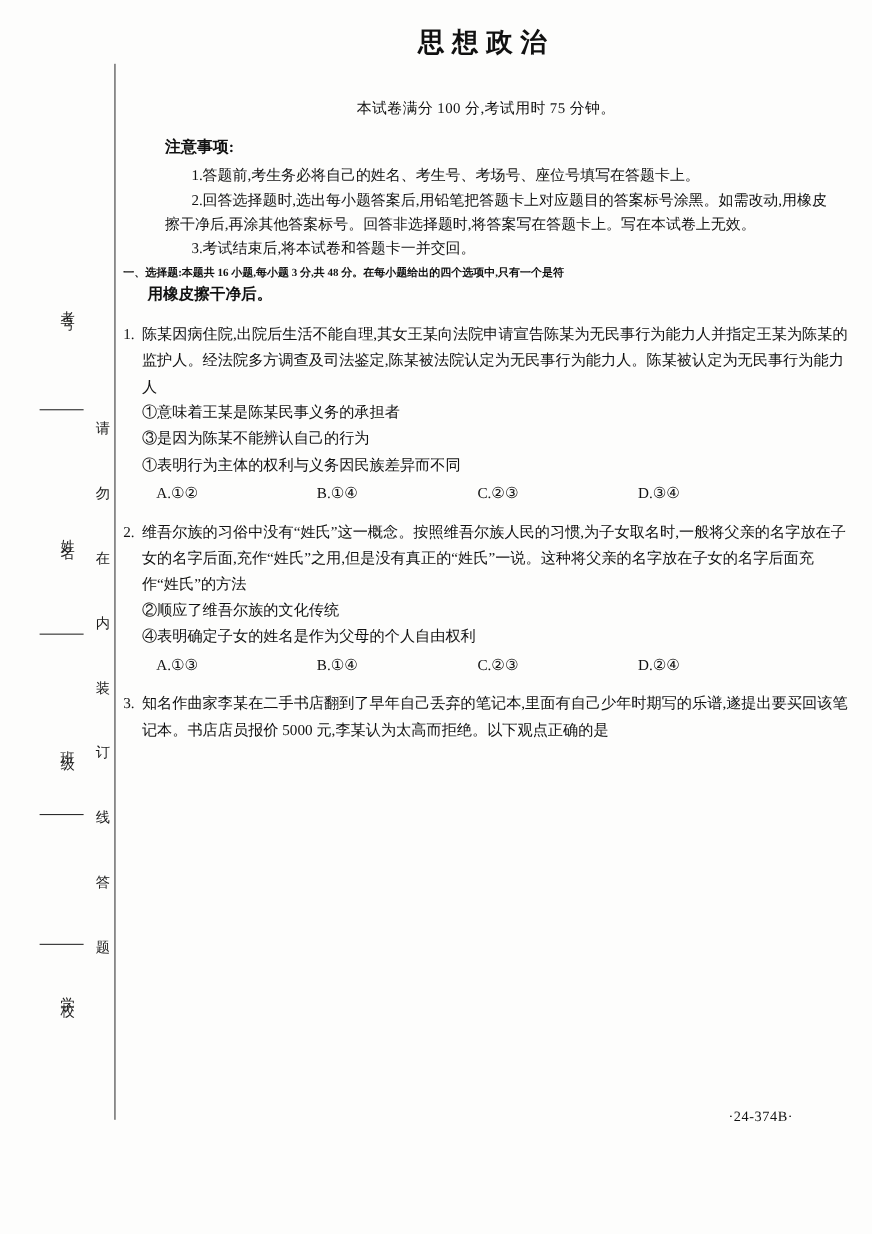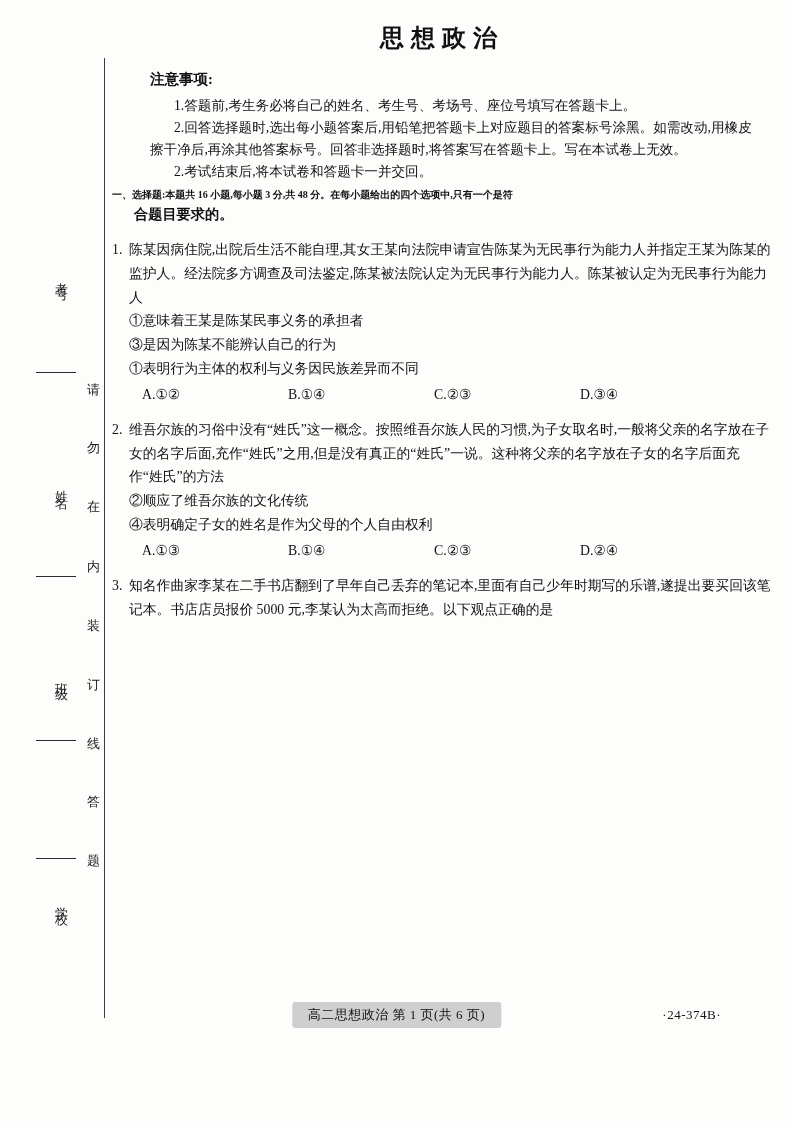--- a/index.html
+++ b/index.html
@@ -187,30 +187,31 @@
     <div class="rail-hline" style="left:36px; top:576px; width:40px;"></div>
     <div class="rail-hline" style="left:36px; top:740px; width:40px;"></div>
     <div class="rail-hline" style="left:36px; top:858px; width:40px;"></div>
 
     <div class="vtext" style="left:84px; top:372px; letter-spacing:22px; font-size:13px;">请 勿 在 内 装 订 线 答 题</div>
   </div>
 
   <div class="content">
 
     <div class="doc-subject">思想政治</div>
+    <div class="exam-meta">本试卷满分 100 分,考试用时 75 分钟。</div>
 
     <div class="notice-title">注意事项:</div>
     <ul class="notice-list">
       <li>1.答题前,考生务必将自己的姓名、考生号、考场号、座位号填写在答题卡上。</li>
       <li>2.回答选择题时,选出每小题答案后,用铅笔把答题卡上对应题目的答案标号涂黑。如需改动,用橡皮擦干净后,再涂其他答案标号。回答非选择题时,将答案写在答题卡上。写在本试卷上无效。</li>
-      <li>2.考试结束后,将本试卷和答题卡一并交回。</li>
+      <li>3.考试结束后,将本试卷和答题卡一并交回。</li>
     </ul>
 
     <div class="section-head">一、选择题:本题共 16 小题,每小题 3 分,共 48 分。在每小题给出的四个选项中,只有一个是符</div>
-    <div class="section-head-2">合题目要求的。</div>
+    <div class="section-head-2">用橡皮擦干净后。</div>
 
     <div class="q">
       <div class="q-stem">
         <span class="qnum">1.</span>
         <span>陈某因病住院,出院后生活不能自理,其女王某向法院申请宣告陈某为无民事行为能力人并指定王某为陈某的监护人。经法院多方调查及司法鉴定,陈某被法院认定为无民事行为能力人。陈某被认定为无民事行为能力人</span>
       </div>
       <div class="q-opt">①意味着王某是陈某民事义务的承担者</div>
       <div class="q-opt">③是因为陈某不能辨认自己的行为</div>
       <div class="q-opt">①表明行为主体的权利与义务因民族差异而不同</div>
       <div class="choices">
@@ -239,17 +240,16 @@
     <div class="q">
       <div class="q-stem">
         <span class="qnum">3.</span>
         <span>知名作曲家李某在二手书店翻到了早年自己丢弃的笔记本,里面有自己少年时期写的乐谱,遂提出要买回该笔记本。书店店员报价 5000 元,李某认为太高而拒绝。以下观点正确的是</span>
       </div>
     </div>
 
   </div>
 
   <div class="footer">
-    <div class="footer-center">高二思想政治  第 1 页(共 6 页)</div>
     <div class="footer-right">·24-374B·</div>
   </div>
 
 </div>
 
 </body></html>

